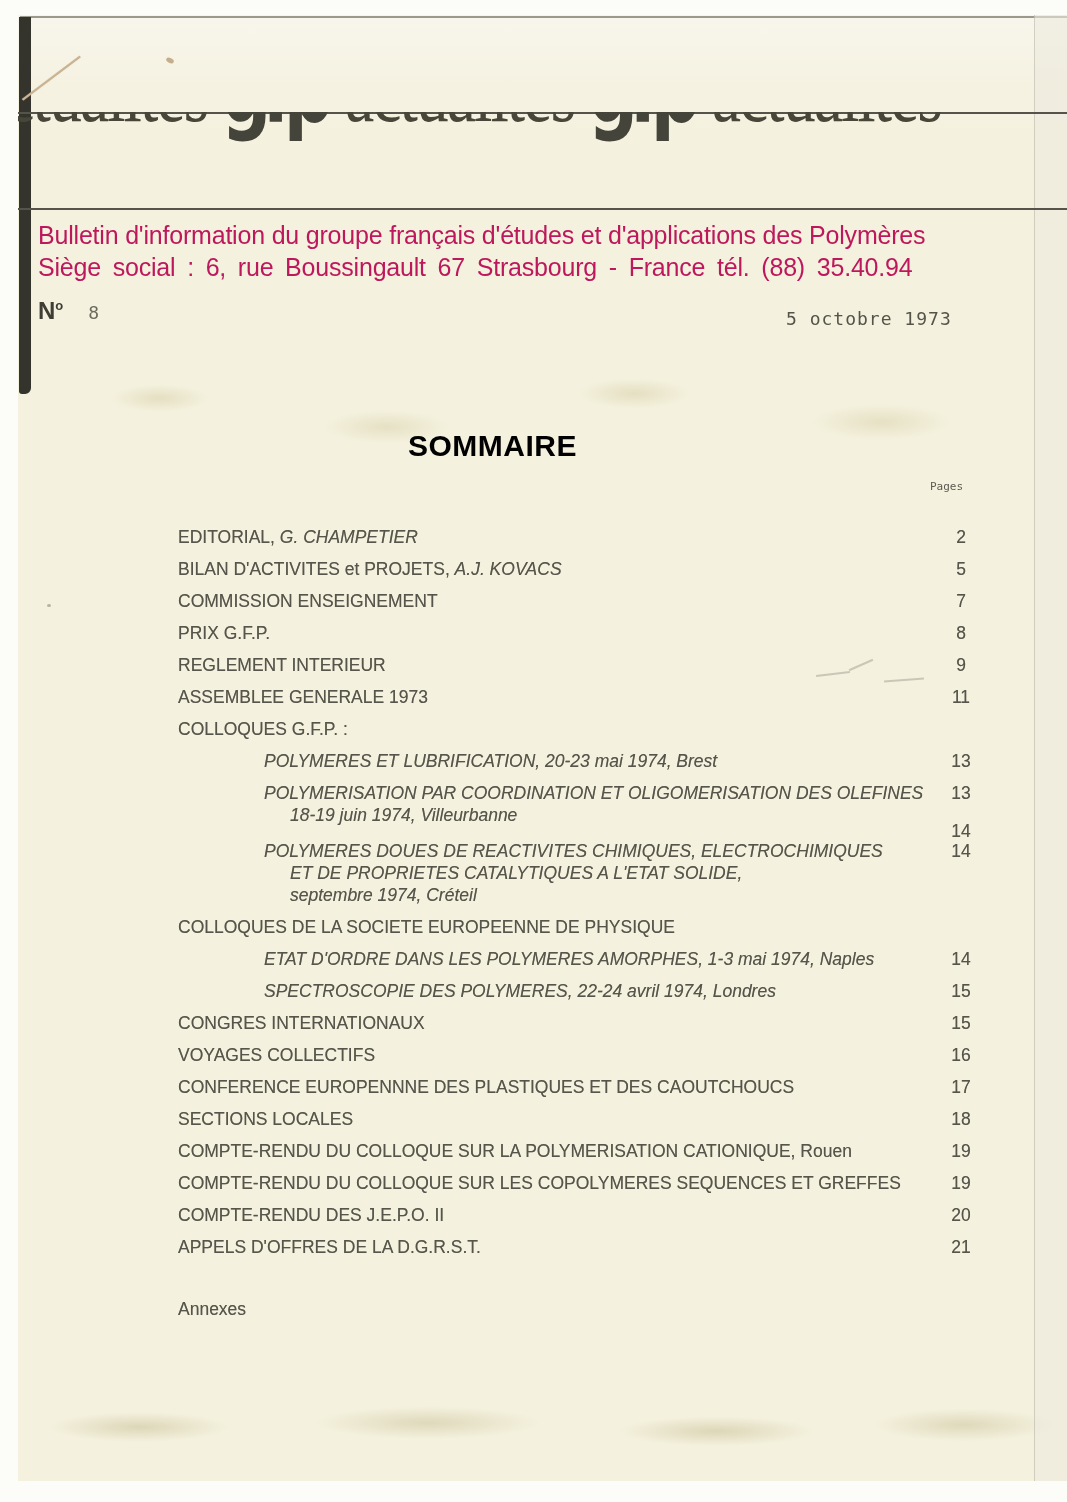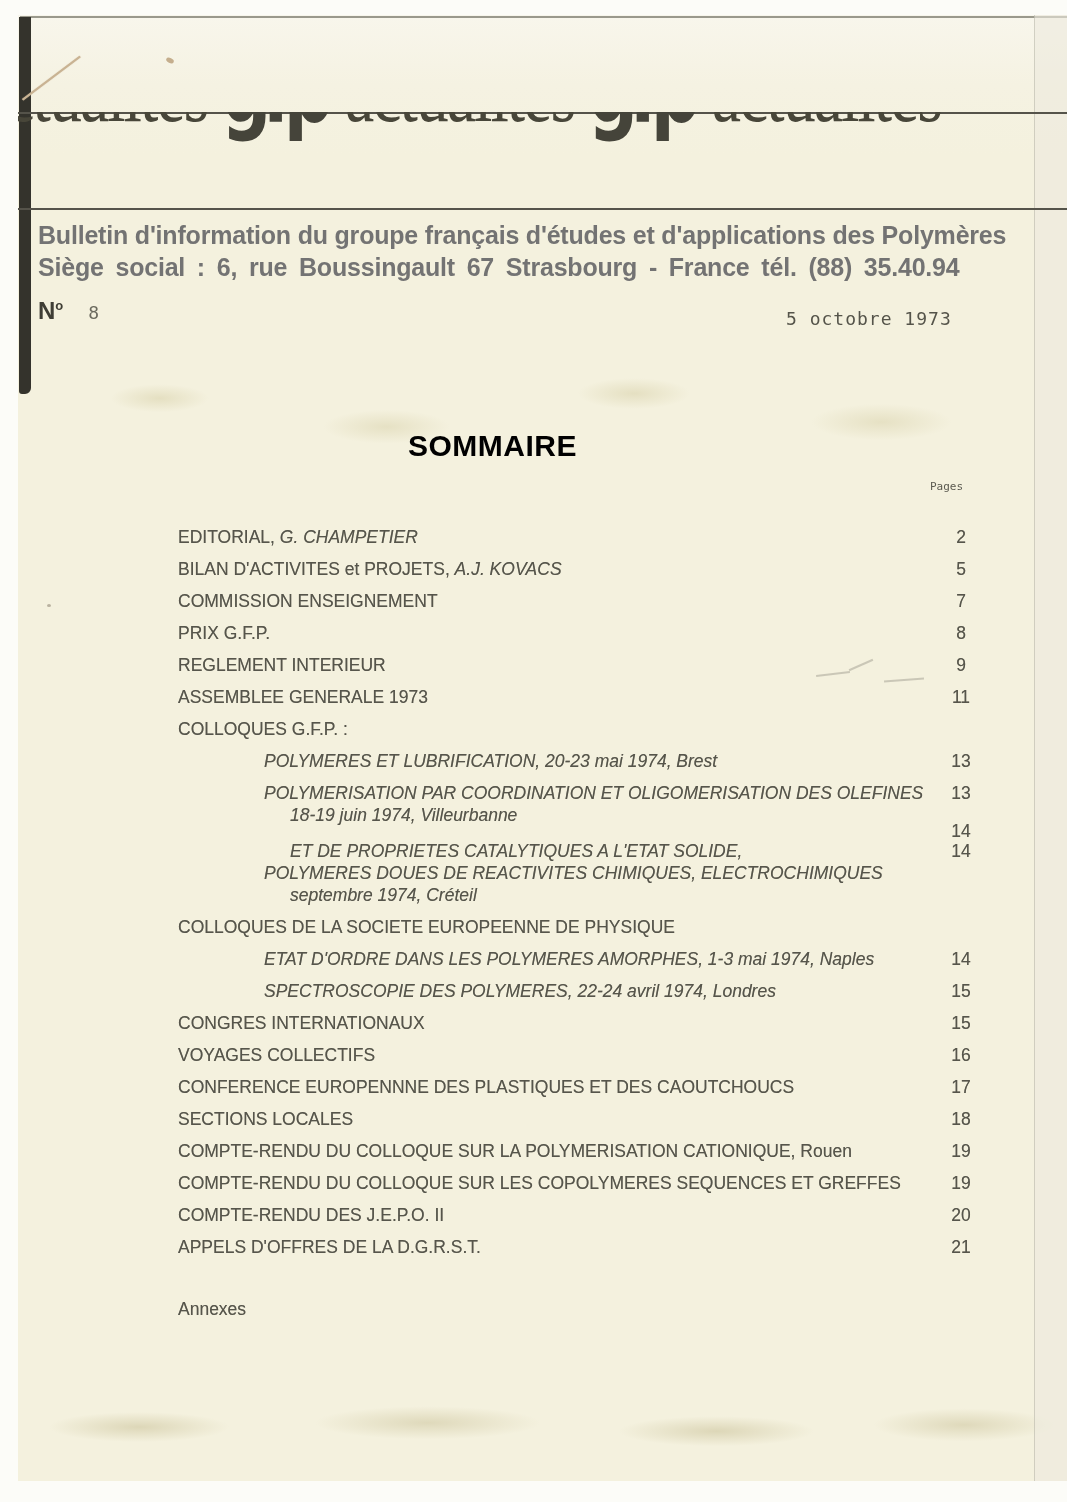--- a/index.html
+++ b/index.html
@@ -53,21 +53,21 @@
     transform:scaleY(1.32);transform-origin:0 125px;
   }
   .mword{margin:0 2px;}
   .gfp{
     font-family:"DejaVu Sans",sans-serif;font-weight:bold;font-size:70px;
     letter-spacing:-9px;color:#45443a;position:relative;top:1px;
     margin:0 18px 0 12px;display:inline-block;
   }
   .gfp::before{content:"";position:absolute;left:-12px;right:-22px;top:27px;height:4px;background:#45443a;}
   
-  .pub{position:absolute;left:38px;top:219px;color:#737373;font-weight:bold;
+  .pub{position:absolute;left:38px;top:219px;color:#be185d;font-weight:normal;
     font-size:25px;line-height:32px;letter-spacing:-0.2px;}
   .pub .l2{word-spacing:5px;}
   .issue{position:absolute;left:38px;top:297px;color:#3f3e35;}
   .issue .n{font-weight:bold;font-size:24px;}
   .issue .sup{font-weight:bold;font-size:13px;vertical-align:9px;letter-spacing:1px;}
   .issue .num{font-family:"DejaVu Sans Mono",monospace;font-size:18px;color:#6b6a5e;margin-left:24px;}
   .date{position:absolute;left:786px;top:301px;font-family:"DejaVu Sans Mono",monospace;
     font-size:18px;letter-spacing:1px;color:#55544a;margin-top:7px;}
   
   .sommaire{position:absolute;left:408px;top:429px;font-weight:bold;font-size:30px;
@@ -161,22 +161,22 @@
       </div>
       <div class="toc-row sub pull">
         <div class="tline"><span class="it">POLYMERISATION PAR COORDINATION ET OLIGOMERISATION DES OLEFINES</span></div>
         <div class="tline pad2"><span class="it">18-19 juin 1974, Villeurbanne</span></div>
         <span class="pnum">13</span>
       </div>
       <div class="toc-row sub page-only">
         <span class="pnum">14</span>
       </div>
       <div class="toc-row sub">
+        <div class="tline"><span class="it">POLYMERES DOUES DE REACTIVITES CHIMIQUES, ELECTROCHIMIQUES</span></div>
         <div class="tline pad2"><span class="it">ET DE PROPRIETES CATALYTIQUES A L'ETAT SOLIDE,</span></div>
-        <div class="tline"><span class="it">POLYMERES DOUES DE REACTIVITES CHIMIQUES, ELECTROCHIMIQUES</span></div>
         <div class="tline pad2"><span class="it">septembre 1974, Créteil</span></div>
         <span class="pnum">14</span>
       </div>
       <div class="toc-row">
         <div class="tline"><span>COLLOQUES DE LA SOCIETE EUROPEENNE DE PHYSIQUE</span></div>
       </div>
       <div class="toc-row sub">
         <div class="tline"><span class="it">ETAT D'ORDRE DANS LES POLYMERES AMORPHES, 1-3 mai 1974, Naples</span></div>
         <span class="pnum">14</span>
       </div>

